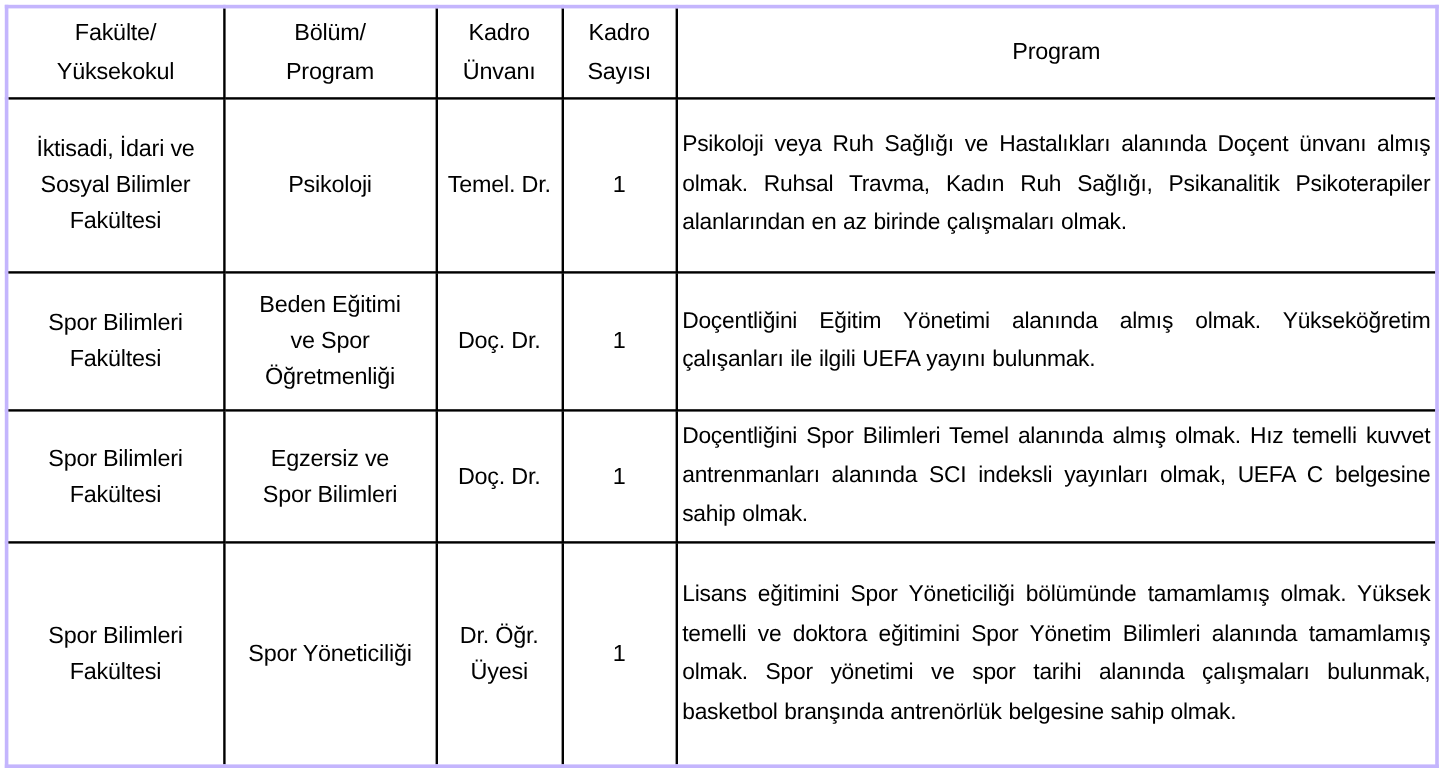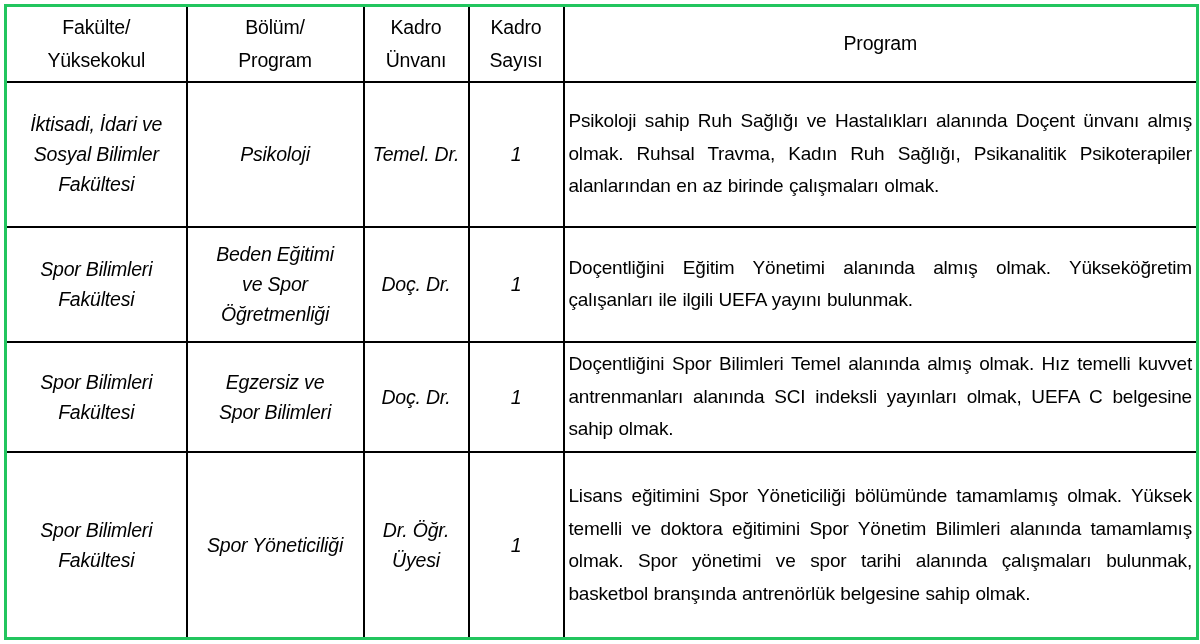--- a/index.html
+++ b/index.html
@@ -31,37 +31,36 @@
   table.kadro-table col.c-count    { width: 95px;  }
   table.kadro-table col.c-qual     { width: 634px; }
   table.kadro-table th,
   table.kadro-table td {
     border: 2px solid #000000;
     vertical-align: middle;
     padding: 2px 4px;
     box-sizing: border-box;
     overflow: hidden;
   }
-  table.kadro-table { border: 3px solid #22c55e; }
+  table.kadro-table { border: 3px solid #c4b5fd; }
   thead th {
     font-weight: normal;
     font-size: 19.5px;
     line-height: 33px;
     text-align: center;
     white-space: pre-line;
     height: 76px;
     letter-spacing: -0.2px;
   }
   td.cell-center {
     font-size: 19.5px;
     line-height: 30px;
     text-align: center;
     white-space: pre-line;
     letter-spacing: -0.2px;
-    font-style: italic;
   }
   td.cell-qual {
     font-size: 19px;
     line-height: 32.5px;
     text-align: justify;
     text-justify: inter-word;
     padding: 3px 7px 3px 7px;
     letter-spacing: -0.2px;
     word-spacing: 0.5px;
   }
@@ -96,21 +95,21 @@
       </tr>
     </thead>
     <tbody>
       <tr class="row-1">
         <td class="cell-center">İktisadi, İdari ve
 Sosyal Bilimler
 Fakültesi</td>
         <td class="cell-center">Psikoloji</td>
         <td class="cell-center">Temel. Dr.</td>
         <td class="cell-center">1</td>
-        <td class="cell-qual">Psikoloji sahip Ruh Sağlığı ve Hastalıkları alanında Doçent ünvanı almış olmak. Ruhsal Travma, Kadın Ruh Sağlığı, Psikanalitik Psikoterapiler alanlarından en az birinde çalışmaları olmak.</td>
+        <td class="cell-qual">Psikoloji veya Ruh Sağlığı ve Hastalıkları alanında Doçent ünvanı almış olmak. Ruhsal Travma, Kadın Ruh Sağlığı, Psikanalitik Psikoterapiler alanlarından en az birinde çalışmaları olmak.</td>
       </tr>
       <tr class="row-2">
         <td class="cell-center">Spor Bilimleri
 Fakültesi</td>
         <td class="cell-center">Beden Eğitimi
 ve Spor
 Öğretmenliği</td>
         <td class="cell-center">Doç. Dr.</td>
         <td class="cell-center">1</td>
         <td class="cell-qual">Doçentliğini Eğitim Yönetimi alanında almış olmak. Yükseköğretim çalışanları ile ilgili UEFA yayını bulunmak.</td>

